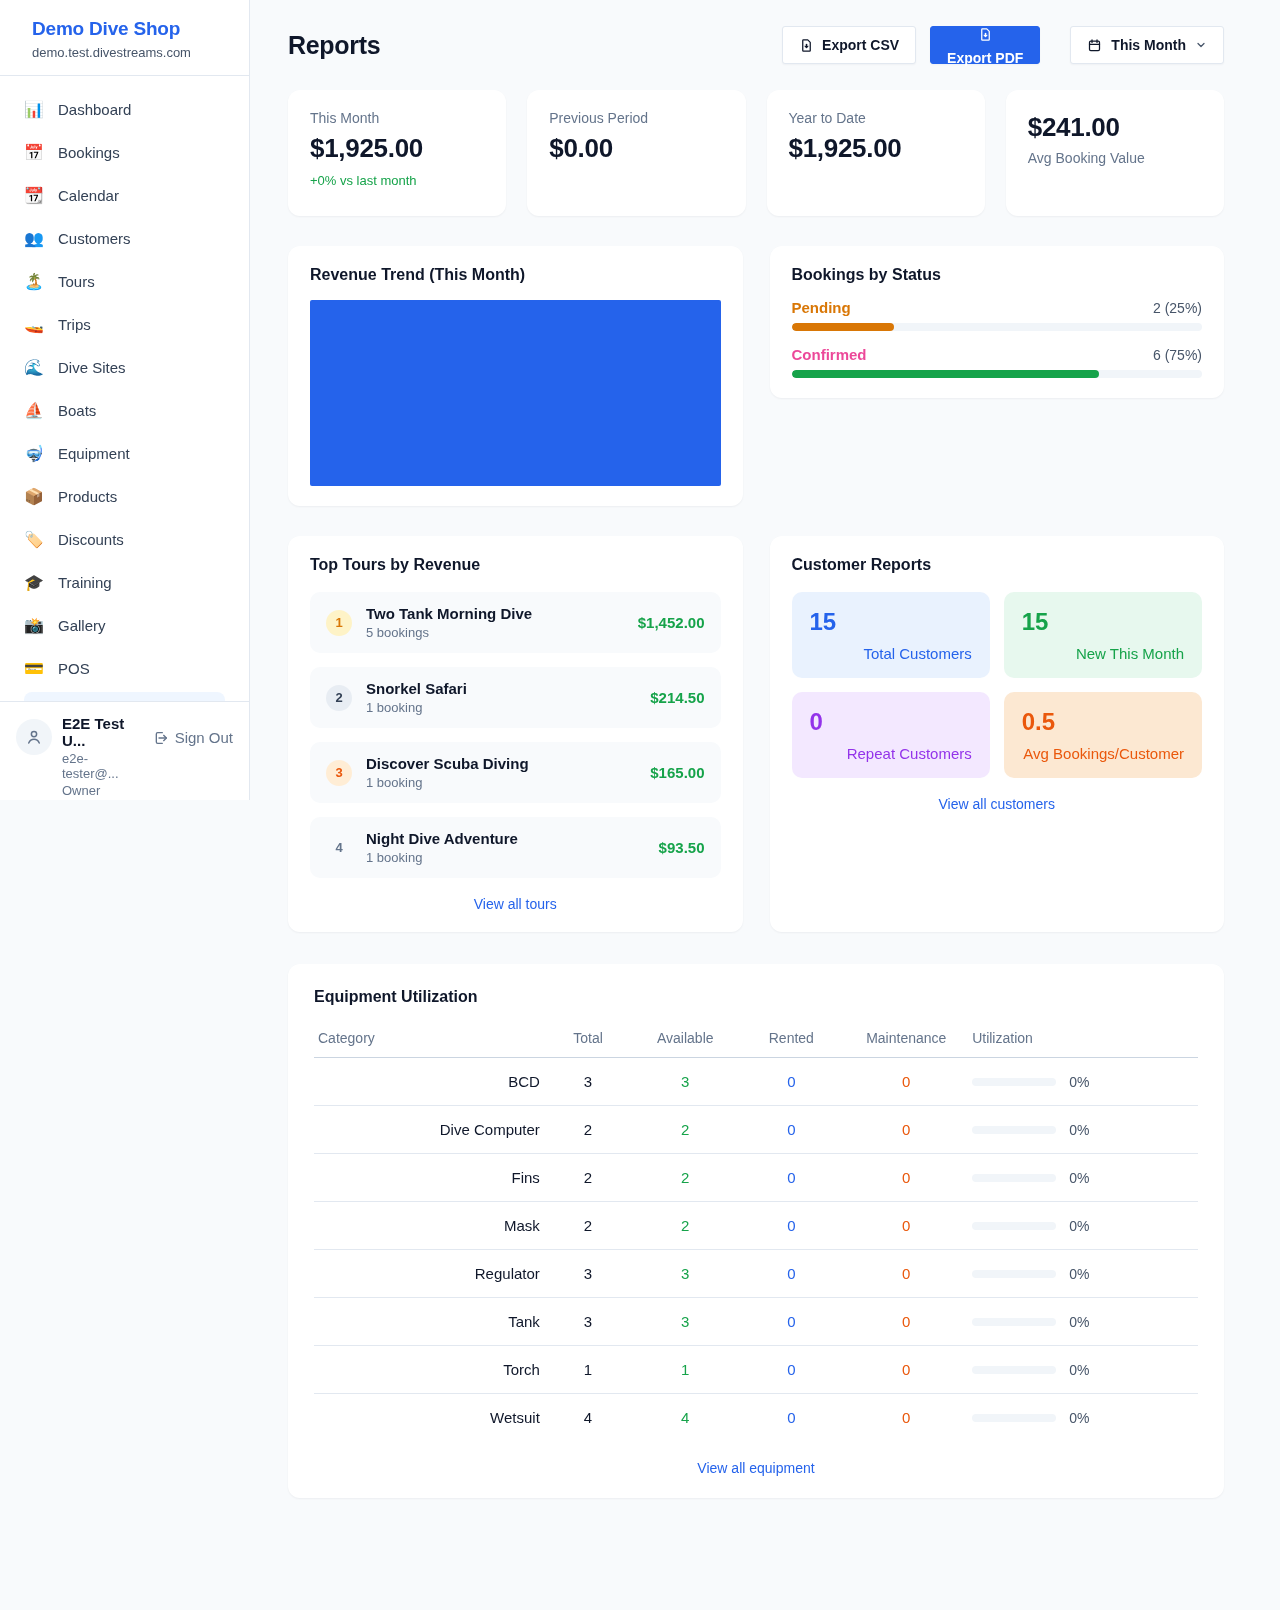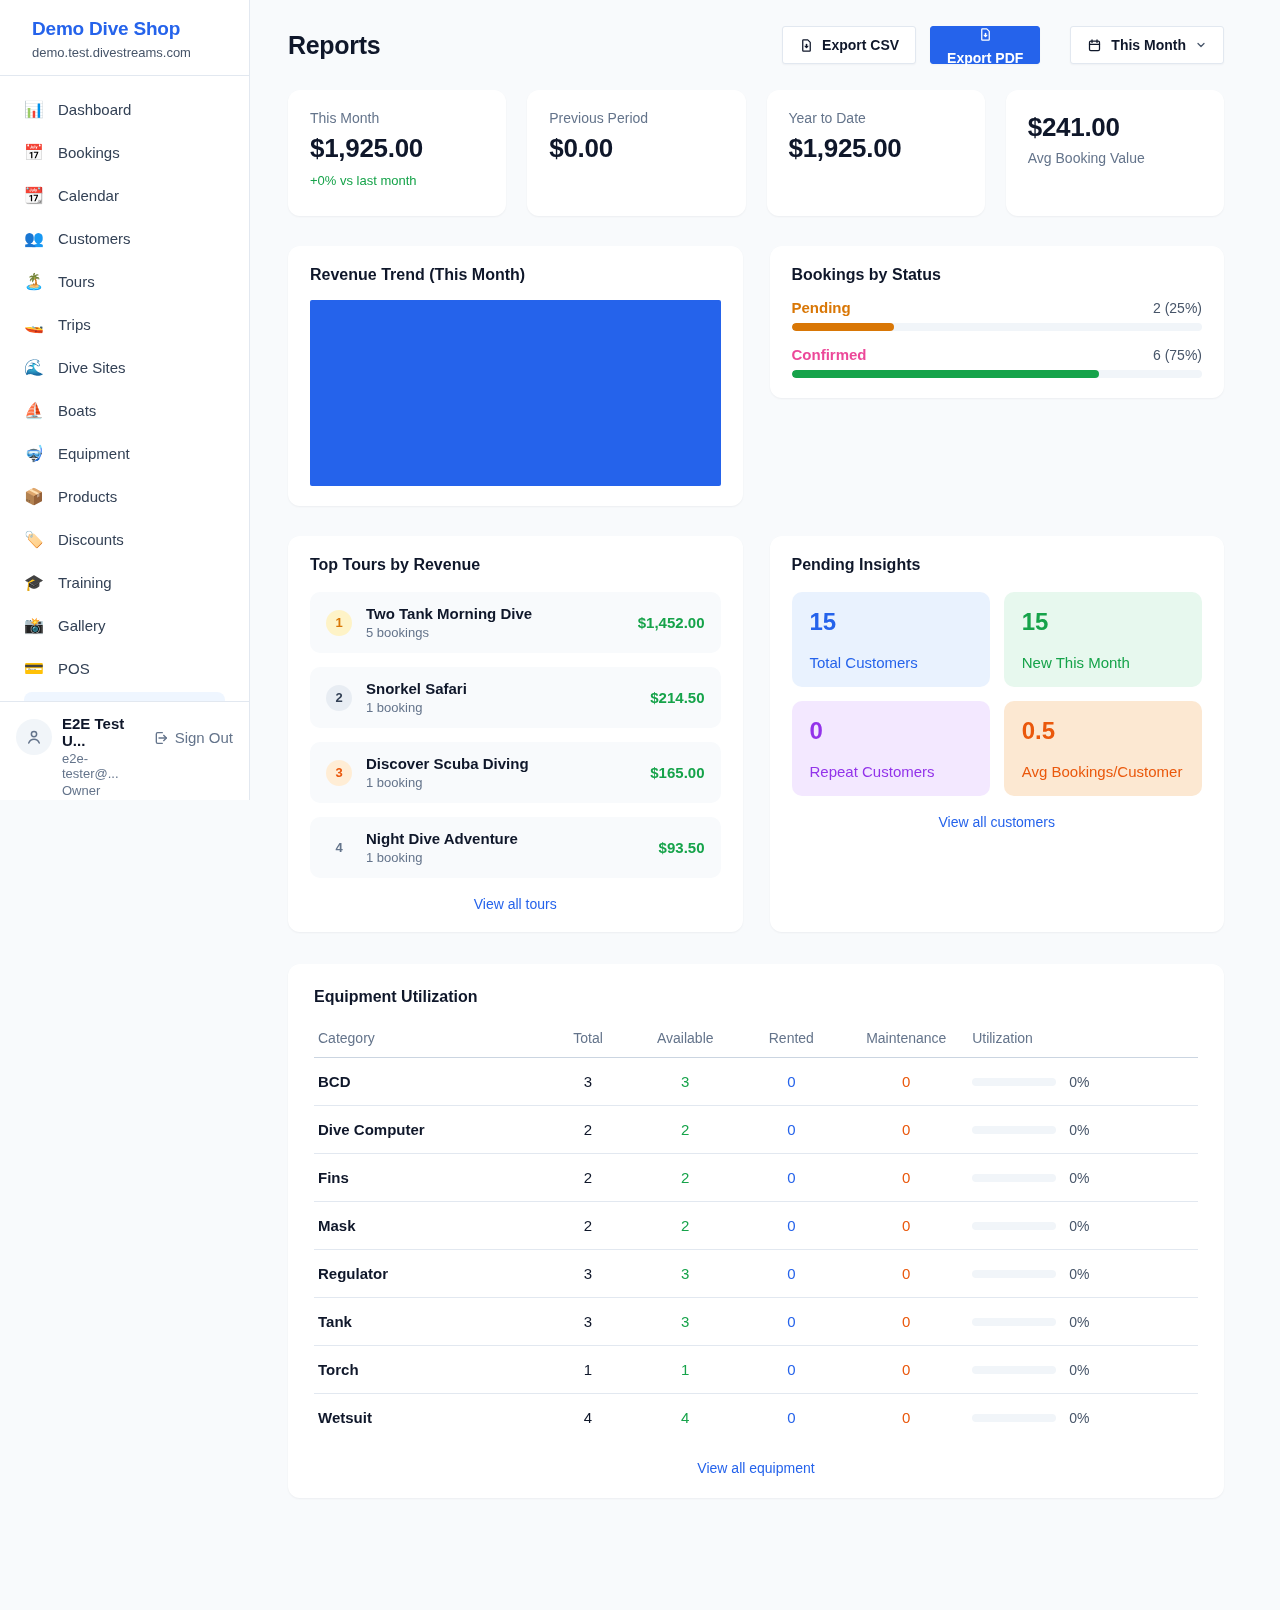--- a/index.html
+++ b/index.html
@@ -85,32 +85,32 @@
     width:26px; height:26px; border-radius:50%; flex:none;
     display:flex; align-items:center; justify-content:center; font-size:13px; font-weight:700;
   }
   .tour-name { font-size:15px; font-weight:700; }
   .tour-bookings { font-size:13px; color:#64748b; margin-top:3px; }
   .tour-amount { margin-left:auto; font-size:15px; font-weight:700; color:#16a34a; }
   .view-link { display:block; text-align:center; color:#2563eb; font-size:14px; margin-top:18px; cursor:pointer; text-decoration:none; }
   .insights-grid { display:grid; grid-template-columns:1fr 1fr; gap:14px; margin-top:18px; }
   .insight-box { border-radius:10px; padding:16px 18px; }
   .insight-value { font-size:24px; font-weight:800; }
-  .insight-label { font-size:15px; margin-top:18px; }
+  .insight-label { font-size:15px; margin-top:9px;text-align:right; }
   
   .equip-card { padding:24px 26px 22px; }
   table.equip { width:100%; border-collapse:collapse; margin-top:16px; }
   .equip th {
     font-size:14px; font-weight:400; color:#64748b; text-align:center;
     padding:8px 4px 11px; border-bottom:1px solid #cbd5e1;margin-top:29px;
   }
   .equip th.cat, .equip th.util { text-align:left; }
   .equip td { padding:0 4px; height:48px; border-bottom:1px solid #e2e8f0; font-size:15px; text-align:center; }
   .equip tr:last-child td { border-bottom:none; }
-  .equip td.cat { text-align:left; font-weight:700;margin-left:8px; }
+  .equip td.cat { text-align:right; font-weight:400;margin-left:8px; }
   .equip td.avail { color:#16a34a; }
   .equip td.rent { color:#2563eb; }
   .equip td.maint { color:#ea580c; }
   .util-cell { display:flex; align-items:center; gap:13px; }
   .util-track { width:84px; height:8px; border-radius:4px; background:#f1f5f9; }
   .util-pct { font-size:14px; color:#475569; }
   .icon-svg { flex:none; display:block; }
 </style>
 </head>
 <body>
@@ -323,21 +323,21 @@
           <div class="tour-name">Night Dive Adventure</div>
           <div class="tour-bookings">1 booking</div>
         </div>
         <div class="tour-amount">$93.50</div>
       </div>
 
       <a class="view-link">View all tours</a>
     </div>
 
     <div class="card">
-      <div class="section-title">Pending Insights</div>
+      <div class="section-title">Customer Reports</div>
       <div class="insights-grid">
         <div class="insight-box" style="background: rgb(233, 242, 254); color: rgb(37, 99, 235);">
           <div class="insight-value">15</div>
           <div class="insight-label">Total Customers</div>
         </div>
         <div class="insight-box" style="background: rgb(231, 248, 238); color: rgb(22, 163, 74);">
           <div class="insight-value">15</div>
           <div class="insight-label">New This Month</div>
         </div>
         <div class="insight-box" style="background: rgb(243, 232, 255); color: rgb(147, 51, 234);">

